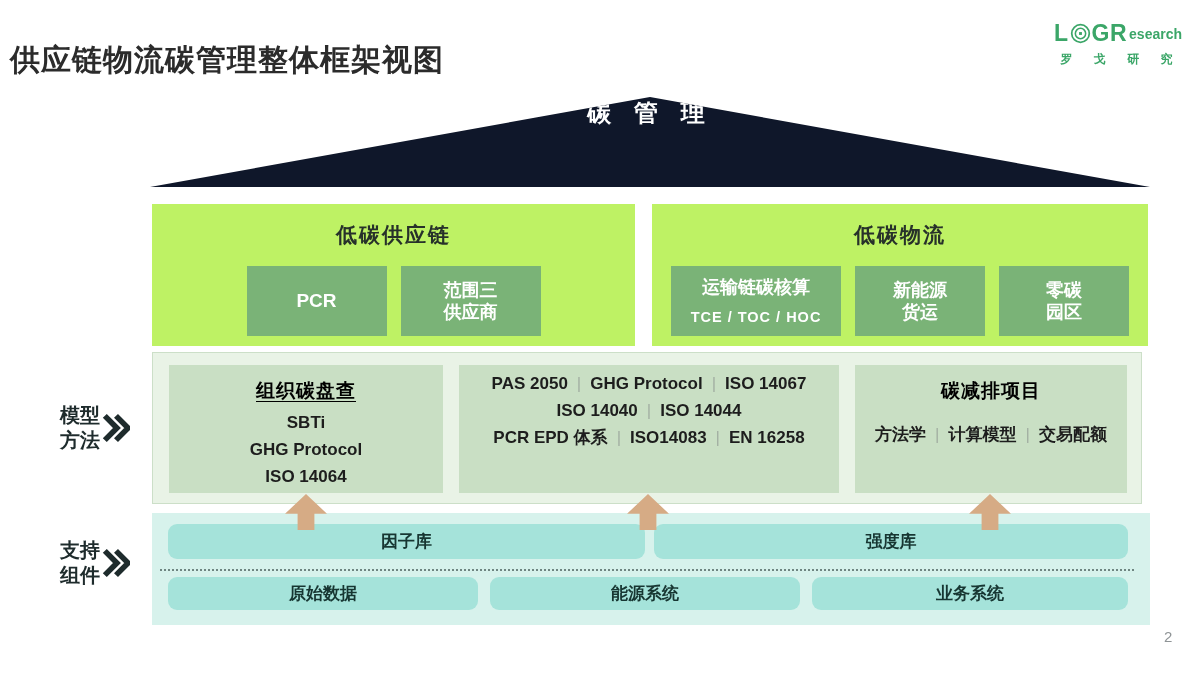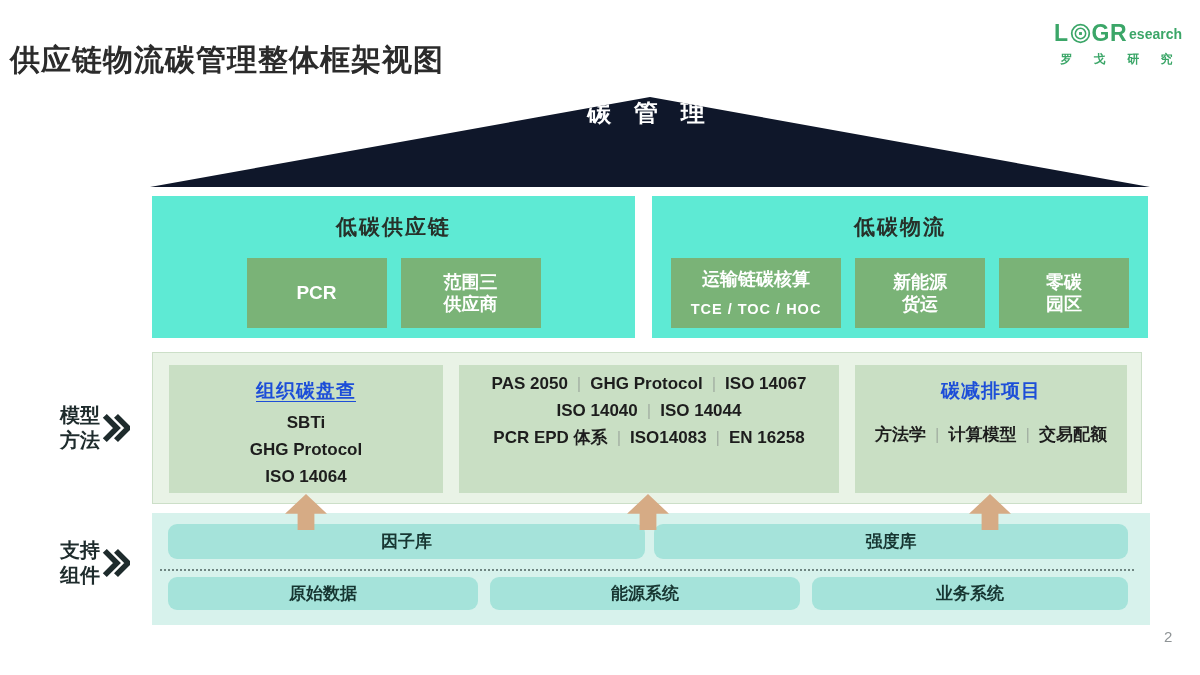--- a/index.html
+++ b/index.html
@@ -19,21 +19,21 @@
   .logo-cn{font-size:12px;font-weight:600;letter-spacing:9px;margin-top:4px;padding-left:6px;}
   .page-num{position:absolute;left:1164px;top:628px;font-size:15px;color:#8f9496;}
   
   .roof{
     position:absolute;left:150px;top:97px;width:1000px;height:90px;background:#0f172a;
     clip-path:polygon(50% 0,100% 100%,0 100%);
     display:flex;justify-content:center;align-items:flex-start;
   }
   .roof-label{color:#ffffff;font-size:24px;font-weight:700;letter-spacing:8px;padding-bottom:12px;}
   
-  .topbox{position:absolute;top:196px;height:142px;background:#5eead4;}
+  .topbox{position:absolute;top:204px;height:142px;background:#bef264;}
   .topbox-a{left:152px;width:483px;}
   .topbox-b{left:652px;width:496px;}
   .topbox-title{text-align:center;margin-top:17px;font-size:21px;font-weight:700;color:#27312a;letter-spacing:2px;}
   .chip-row{position:absolute;left:0;right:0;top:62px;height:70px;display:flex;justify-content:center;gap:14px;}
   .chip{
     background:#7ab377;color:#ffffff;font-weight:700;
     display:flex;flex-direction:column;justify-content:center;align-items:center;
     text-align:center;line-height:1.25;font-size:19px;
   }
   .chip .sub{font-size:14.5px;font-weight:700;margin-top:2px;letter-spacing:1px;}
@@ -41,21 +41,21 @@
   .w140{width:140px;} .w170{width:170px;gap:8px;} .w130{width:130px;}
   
   .mid-wrap{
     position:absolute;left:152px;top:352px;width:990px;height:152px;
     background:#e9f3e6;border:1px solid #ccdfc8;box-sizing:border-box;
   }
   .mid-box{position:absolute;top:12px;height:128px;background:#c9dfc4;text-align:center;box-sizing:border-box;}
   .mid-box-1{left:16px;width:274px;}
   .mid-box-2{left:306px;width:380px;}
   .mid-box-3{left:702px;width:272px;}
-  .mid-title{margin-top:13px;font-size:19px;font-weight:700;color:#1d4ed8;letter-spacing:1px;}
+  .mid-title{margin-top:13px;font-size:19px;font-weight:700;color:#000000;letter-spacing:1px;}
   .mid-title.underlined{text-decoration:underline;text-underline-offset:4px;}
   .mid-rows{margin-top:5px;font-size:17px;font-weight:600;color:#1d1d1d;line-height:27px;}
   .mid-box-3 .mid-rows{margin-top:17px;}
   .seg-sep{color:#a3b0a3;font-weight:400;margin:0 9px;}
   
   .side-label{position:absolute;display:flex;align-items:center;gap:2px;}
   .side-label .txt{font-size:20px;font-weight:800;color:#1e2b2c;line-height:25px;}
   .label-model{left:60px;top:403px;}
   .label-support{left:60px;top:538px;}
   .chevron{flex:0 0 auto;}

